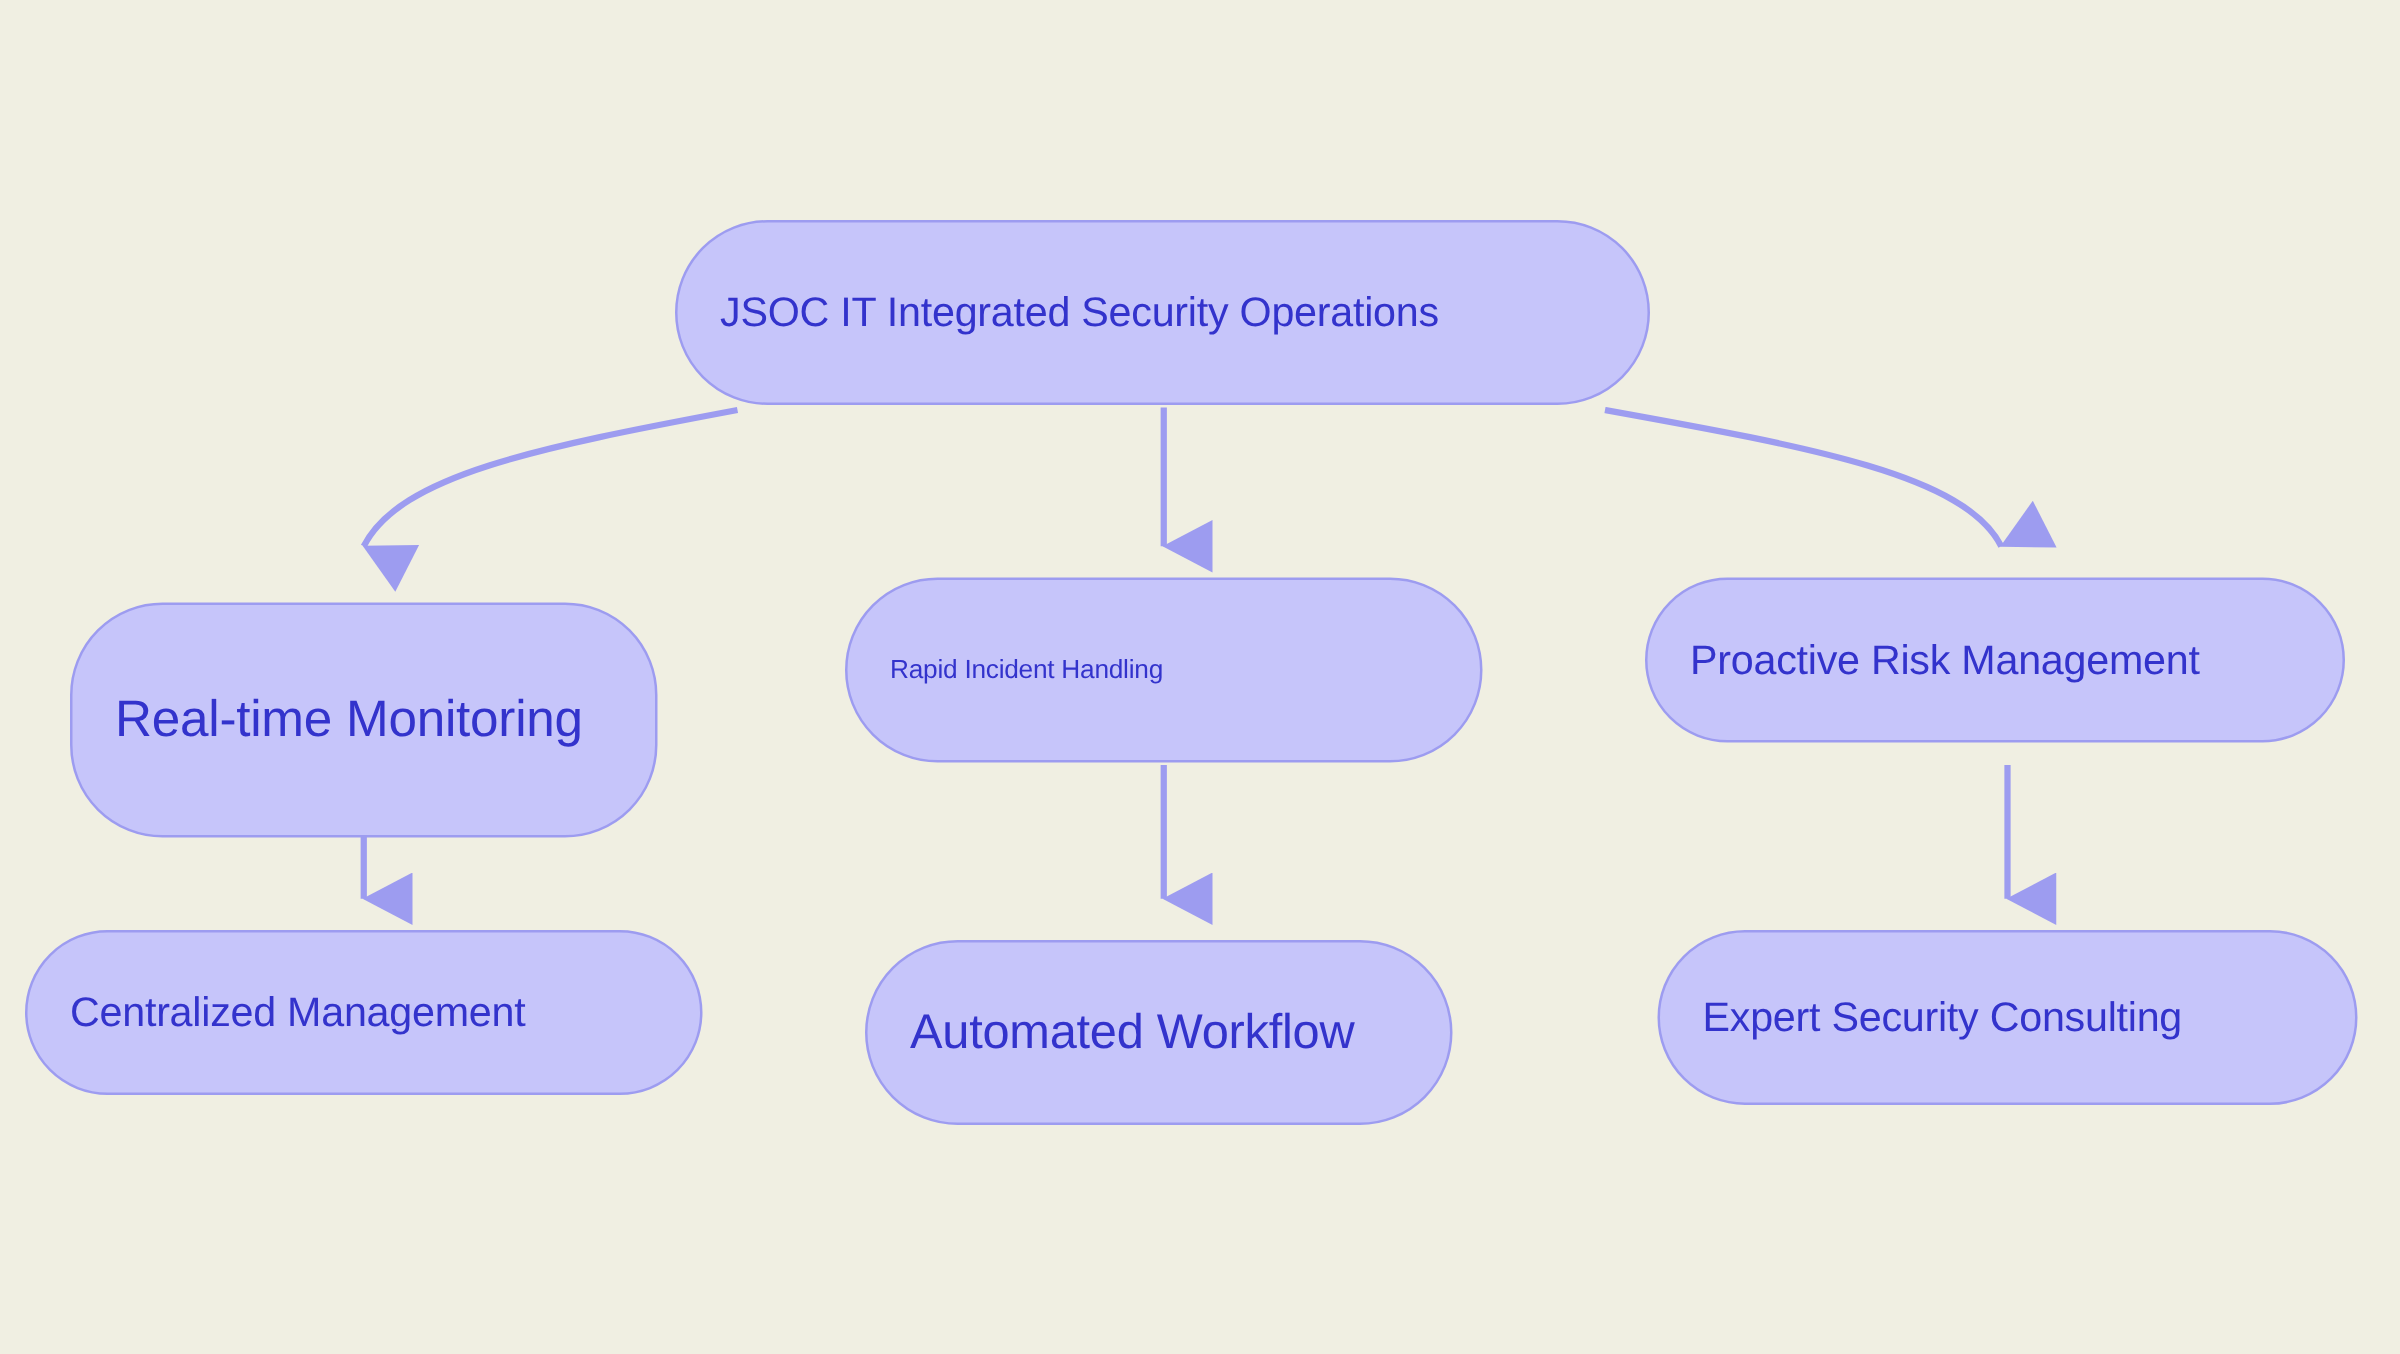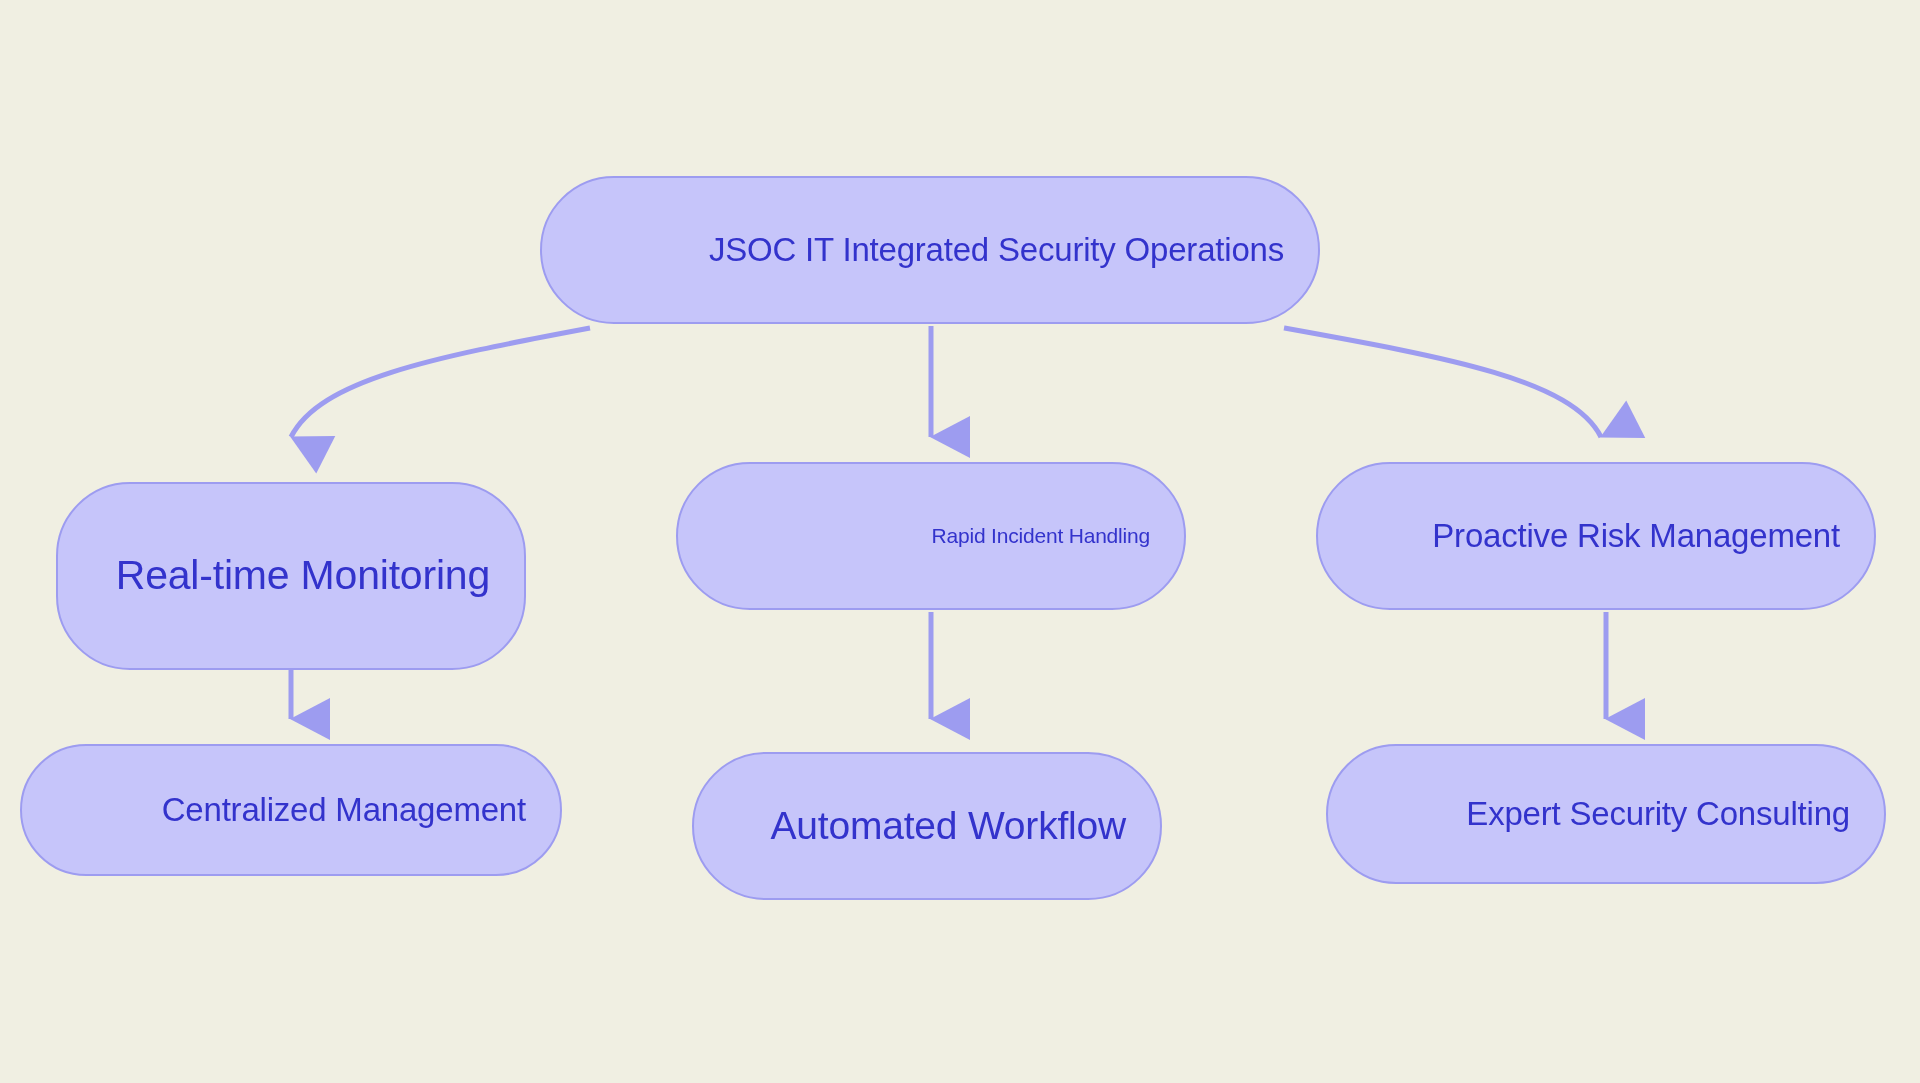--- a/index.html
+++ b/index.html
@@ -24,21 +24,21 @@
     top: 0;
     width: 1920px;
     height: 1083px;
     pointer-events: none;
   }
   .node {
     position: absolute;
     box-sizing: border-box;
     display: flex;
     align-items: center;
-    justify-content: flex-end;
+    justify-content: flex-start;
     background: #c6c5fa;
     border: 2px solid #9d9cf0;
     color: #3333cc;
     text-align: center;
     line-height: 1.1;
     white-space: nowrap;
     letter-spacing: -0.2px;
   }
   .node-label {
     display: block;
@@ -67,21 +67,21 @@
     top: 462px;
     width: 510px;
     height: 148px;
     border-radius: 74px;
     font-size: 21px;
   }
   #node-risk {
     left: 1316px;
     top: 462px;
     width: 560px;
-    height: 148px;
+    height: 132px;
     border-radius: 74px;
     font-size: 33px;
   }
   
   #node-central {
     left: 20px;
     top: 744px;
     width: 542px;
     height: 132px;
     border-radius: 74px;

